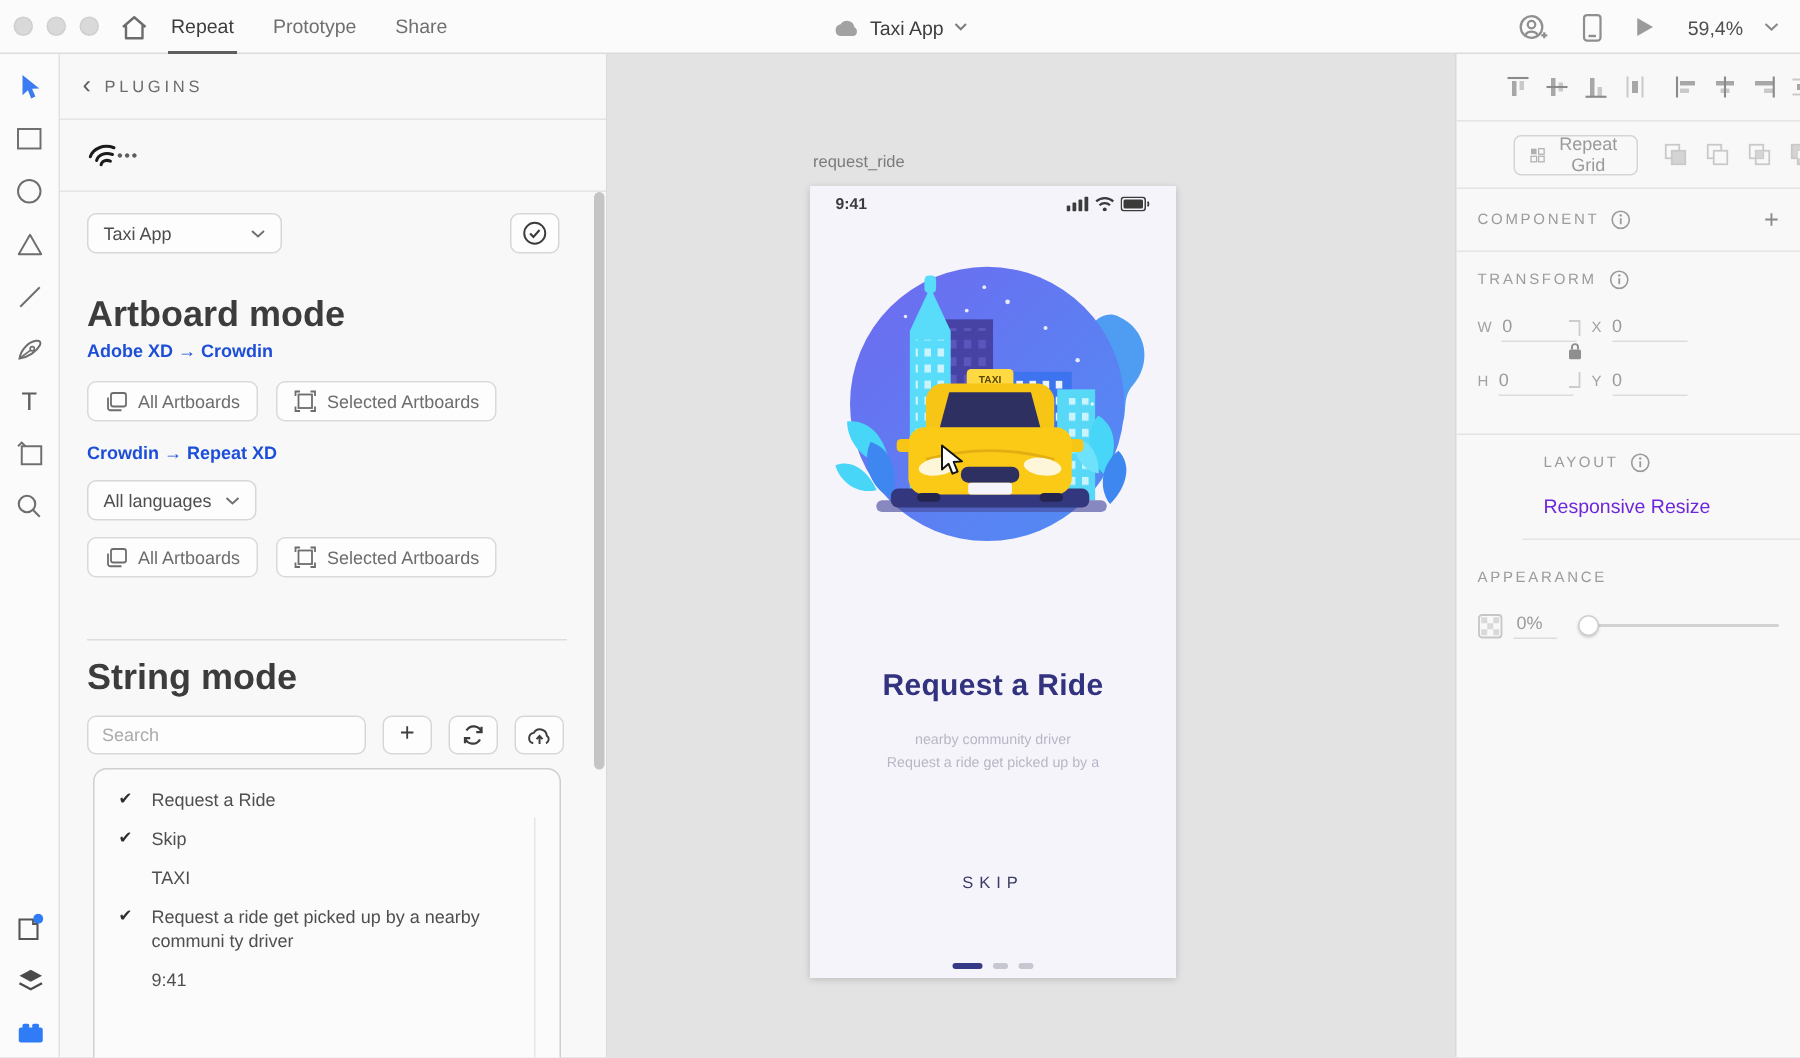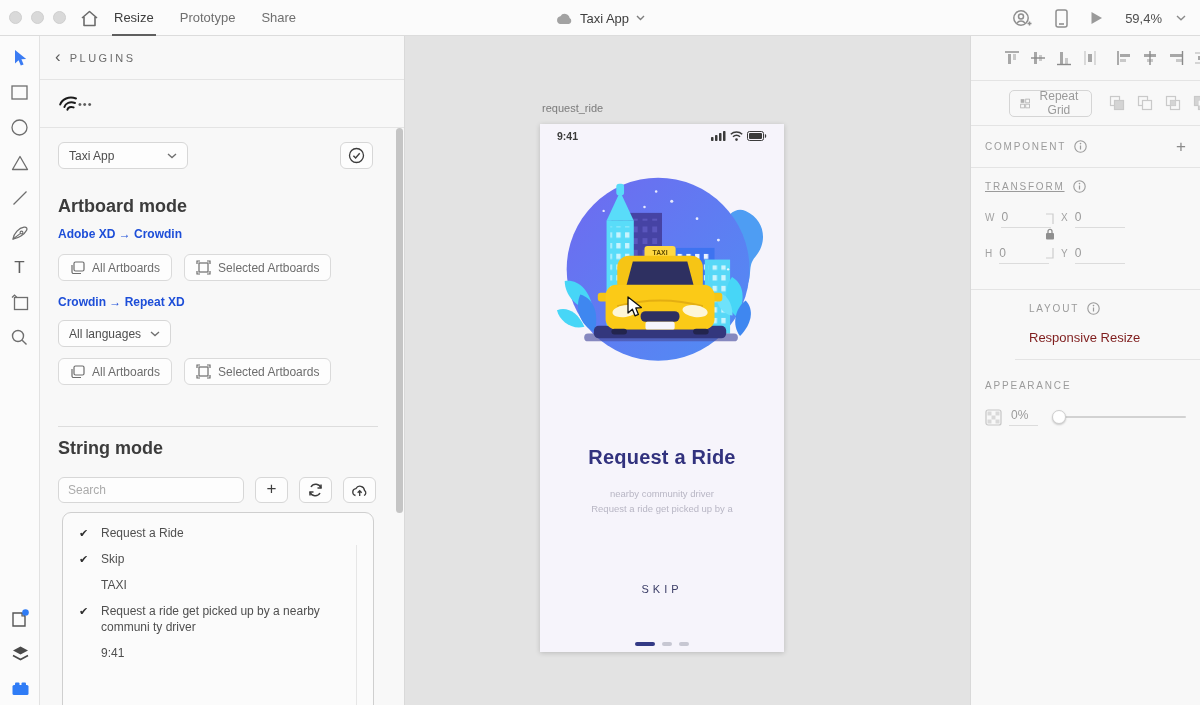--- a/index.html
+++ b/index.html
@@ -35,21 +35,21 @@
   .plugin-panel { position:absolute; left:40px; top:36px; width:365px; height:669px; background:#f8f8f8; border-right:1px solid #d9d9d9; z-index:10; }
   .pp-header { position:absolute; left:0; top:0; width:100%; height:44px; border-bottom:1px solid #e4e4e4; display:flex; align-items:center; padding-left:15px; gap:9px; }
   .pp-header .back { font-size:17px; color:#5d5d5d; line-height:1; margin-top:-2px; }
   .pp-header .ttl { font-size:11px; letter-spacing:2.5px; color:#6b6b6b; }
   .pp-plugrow { position:absolute; left:0; top:44px; width:100%; height:48px; border-bottom:1px solid #e4e4e4; display:flex; align-items:center; padding:0 17px; }
   .pp-plugrow .pname { font-size:13px; color:#707070; margin-left:11px; flex:1; }
   .pp-plugrow .more { font-size:11px; letter-spacing:1px; color:#5d5d5d; }
   .select { background:#fdfdfd; border:1px solid #d7d7d7; border-radius:6px; height:27px; display:inline-flex; align-items:center; justify-content:space-between; padding:0 10px; font-size:12px; color:#4e4e4e; }
   .proj-select { position:absolute; left:18px; top:106px; width:130px; }
   .check-btn { position:absolute; left:300px; top:106px; width:33px; height:27px; background:#fdfdfd; border:1px solid #d7d7d7; border-radius:6px; display:flex; align-items:center; justify-content:center; }
-  .h2 { position:absolute; left:18px; font-size:18px; font-weight:bold; color:#3c3c3c; }
+  .h2 { position:absolute; left:18px; font-size:24px; font-weight:bold; color:#3c3c3c; }
   .sublabel { position:absolute; left:18px; font-size:12px; font-weight:bold; color:#1d4ed8; }
   .btn { background:#fdfdfd; border:1px solid #dadada; border-radius:6px; height:27px; display:inline-flex; align-items:center; gap:7px; padding:0 11px; font-size:12px; color:#6d6d6d; }
   .btnrow { position:absolute; left:18px; display:flex; gap:12px; }
   .lang-select { position:absolute; left:18px; top:284px; width:113px; }
   .divider { position:absolute; left:18px; width:320px; height:1px; background:#ddd; }
   .search-row { position:absolute; left:18px; top:441px; display:flex; gap:11px; }
   .search-input { width:186px; height:26px; border:1px solid #d7d7d7; border-radius:6px; background:#fdfdfd; padding:0 9px; font-size:12px; color:#4e4e4e; font-family:inherit; }
   .search-input::placeholder { color:#ababab; }
   .sq-btn { width:33px; height:26px; background:#fdfdfd; border:1px solid #d7d7d7; border-radius:6px; display:flex; align-items:center; justify-content:center; color:#3f3f3f; }
   .sq-btn.plus { font-size:17px; font-weight:400; padding-bottom:2px; }
@@ -84,28 +84,28 @@
   .align-row { top:0; height:45px; display:flex; align-items:center; }
   .align-group { display:flex; align-items:center; gap:10px; padding:0 9px; }
   .vsep { width:1px; height:30px; background:#e2e2e2; }
   .repeat-row { top:45px; height:45px; display:flex; align-items:center; }
   .repeat-btn { margin-left:14px; height:27px; border:1px solid #d5d5d5; border-radius:5px; background:#f8f8f8; display:flex; align-items:center; gap:7px; padding:0 10px; font-size:12px; color:#9a9a9a; }
   .bool-group { display:flex; align-items:center; gap:12px; margin-left:17px; }
   .sec-head { display:flex; align-items:center; gap:8px; font-size:10px; letter-spacing:1.8px; color:#9b9b9b; }
   .comp-row { top:90px; height:42px; display:flex; align-items:center; padding:0 14px; }
   .comp-row .plus { margin-left:auto; font-size:17px; color:#8a8a8a; font-weight:300; }
   .transform-sec { top:132px; height:122px; }
-  .transform-sec .sec-head { position:absolute; left:14px; top:12px;text-decoration:underline; }
+  .transform-sec .sec-head { position:absolute; left:14px; top:12px; }
   .fld { position:absolute; display:flex; align-items:baseline; gap:7px; }
   .fld .lab { font-size:10px; color:#a2a2a2; }
   .fld .val { width:50px; font-size:12px; color:#9a9a9a; border-bottom:1px solid #dcdcdc; padding-bottom:3px; }
   .layout-sec { top:254px; height:70px;margin-left:44px; }
   .layout-sec .sec-head { position:absolute; left:14px; top:12px; }
   .rr-row { position:absolute; left:14px; right:14px; top:40px; display:flex; align-items:center; justify-content:space-between; }
-  .rr-row .rr-lab { font-size:13px; color:#7f1d1d; }
+  .rr-row .rr-lab { font-size:13px; color:#6d28d9; }
   .toggle { width:29px; height:15px; border-radius:8px; background:#ababab; position:relative; }
   .toggle .knob { position:absolute; right:1.5px; top:1.5px; width:12px; height:12px; border-radius:50%; background:#fdfdfd; }
   .appear-sec { top:324px; height:345px; border-bottom:none; }
   .appear-sec .sec-head { position:absolute; left:14px; top:20px; }
   .opacity-row { position:absolute; left:14px; top:48px; right:14px; display:flex; align-items:center; }
   .opacity-row .oval { font-size:12px; color:#9a9a9a; border-bottom:1px solid #dcdcdc; padding:0 10px 3px 2px; margin-left:7px; }
   .slider { position:relative; flex:1; margin-left:14px; height:14px; }
   .slider .track { position:absolute; left:0; right:0; top:6px; height:2px; background:#d2d2d2; border-radius:1px; }
   .slider .knob { position:absolute; left:0; top:0; width:14px; height:14px; border-radius:50%; background:#fff; border:1px solid #cfcfcf; box-shadow:0 1px 2px rgba(0,0,0,.2); }
 </style>
@@ -119,21 +119,21 @@
       <span></span>
       <span></span>
       <span></span>
     </div>
     <div class="home-btn icn">
       <svg width="19" height="17" viewBox="0 0 19 17">
           <path d="M2 8 L9.5 1.5 L17 8 M4 7 V15.5 H15 V7" fill="none" stroke="#6c6c6c" stroke-width="1.6" stroke-linejoin="round"></path>
         </svg>
     </div>
     <nav class="tabs">
-      <span class="tab active">Resize</span>
+      <span class="tab active">Repeat</span>
       <span class="tab">Prototype</span>
       <span class="tab">Share</span>
     </nav>
     <div class="doc-title">
       <span class="icn">
         <svg width="18" height="13" viewBox="0 0 18 13">
             <path d="M5 12 A4 4 0 0 1 5.4 4.2 A5 5 0 0 1 14.6 6.1 A3.2 3.2 0 0 1 14 12 Z" fill="#a2a2a2"></path>
           </svg>
       </span>
       <span class="name">Taxi App</span>

